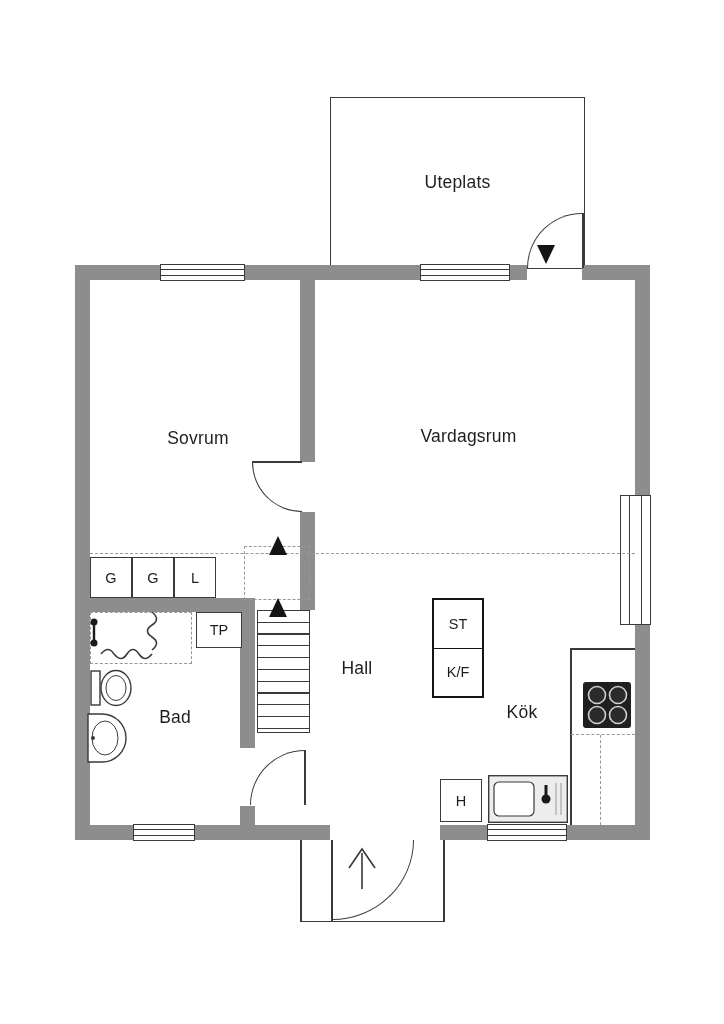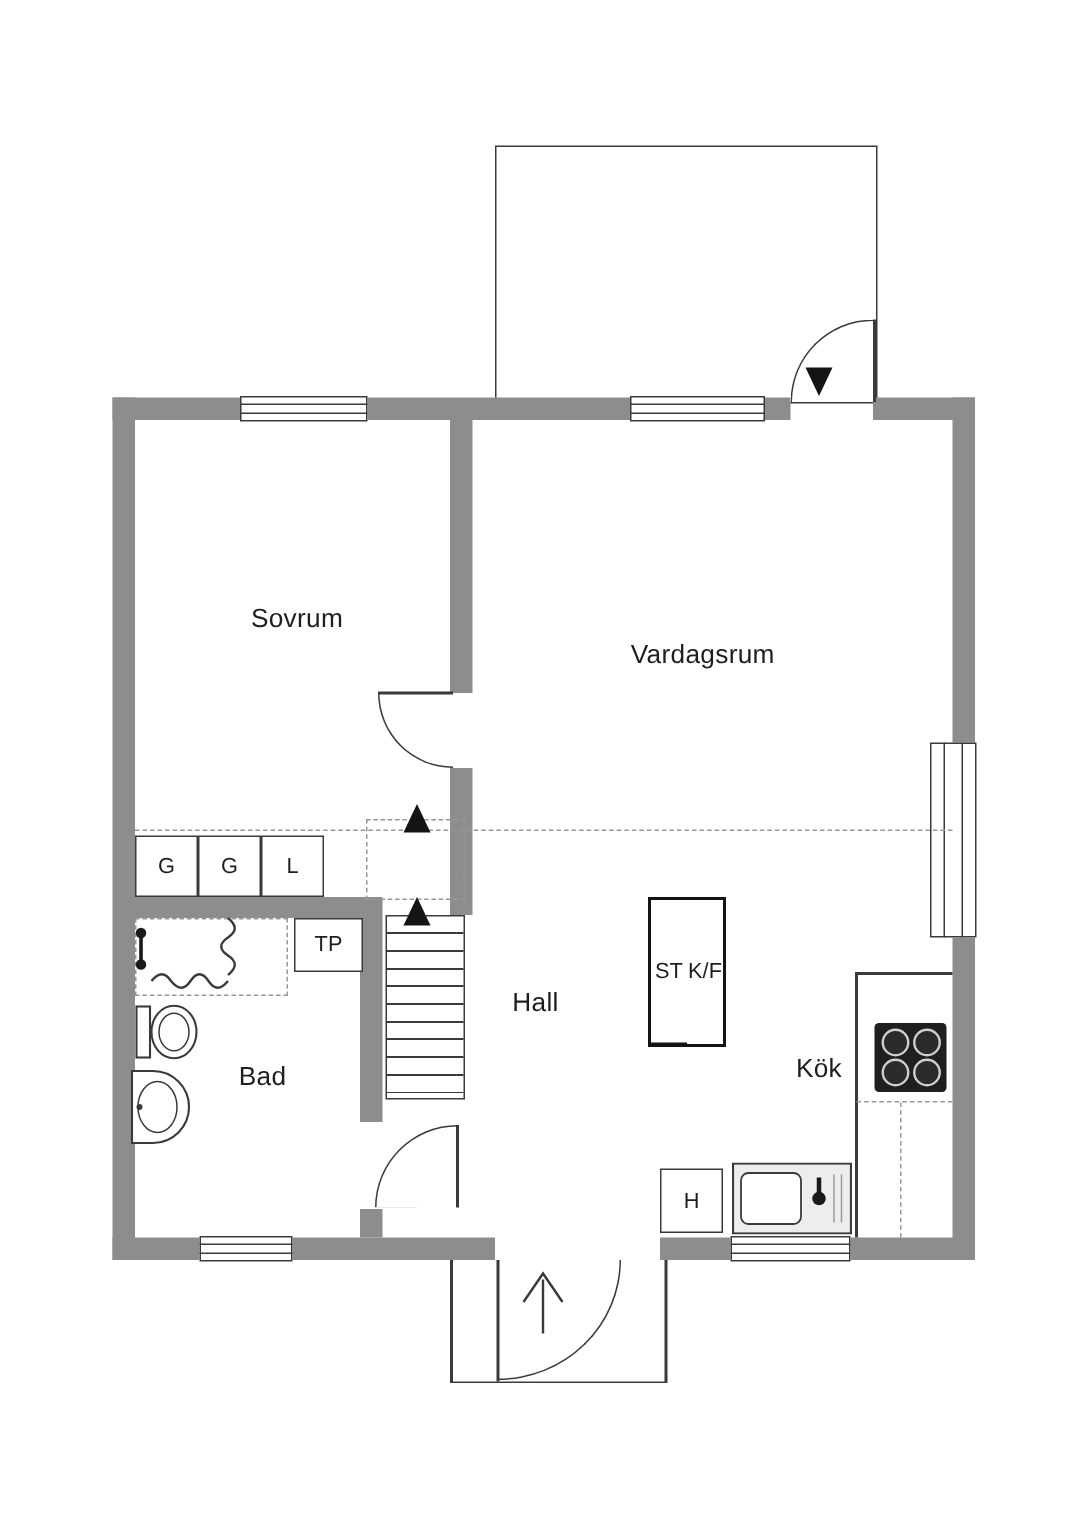--- a/index.html
+++ b/index.html
@@ -26,32 +26,33 @@
   .arc-tl { border-top:1.4px solid #3a3a3a; border-left:1.4px solid #3a3a3a; border-top-left-radius:100% 100%; }
   .arc-bl { border-bottom:1.4px solid #3a3a3a; border-left:1.4px solid #3a3a3a; border-bottom-left-radius:100% 100%; }
   .arc-br { border-bottom:1.4px solid #3a3a3a; border-right:1.4px solid #3a3a3a; border-bottom-right-radius:100% 100%; }
 
   .tri-up { position:absolute; width:0; height:0; border-left:9px solid transparent; border-right:9px solid transparent; border-bottom:19px solid #141414; }
   .tri-down { position:absolute; width:0; height:0; border-left:9px solid transparent; border-right:9px solid transparent; border-top:19px solid #141414; }
 
   .stairs { position:absolute; border:1.2px solid #3a3a3a; background-color:#fff;
     background-image:repeating-linear-gradient(to bottom, #fff 0px, #fff 10.5px, #3a3a3a 10.5px, #3a3a3a 11.8px); }
 
-  .cabinet-unit { position:absolute; background:#fff; border:2.5px solid #141414; display:flex; }
+  .cabinet-unit { position:absolute; background:#fff; border:2.5px solid #141414; display:flex; flex-direction:column; }
   .cab-cell { flex:1; display:flex; align-items:center; justify-content:center; font-size:14.5px; }
   .cab-cell.divider { border-bottom:1.5px solid #141414; }
 
   .fixture { position:absolute; }
 </style>
 </head>
 <body>
 
 <div id="plan">
 
   <div class="outline" style="left:330px;top:97px;width:255px;height:172px"></div>
+  <div class="room-label" style="left:330px;top:172px;width:255px">Uteplats</div>
 
   <div class="wall" style="left:75px;top:265px;width:85px;height:15px"></div>
   <div class="wall" style="left:245px;top:265px;width:175px;height:15px"></div>
   <div class="wall" style="left:510px;top:265px;width:17px;height:15px"></div>
   <div class="wall" style="left:582px;top:265px;width:68px;height:15px"></div>
   <div class="wall" style="left:75px;top:825px;width:58px;height:15px"></div>
   <div class="wall" style="left:195px;top:825px;width:135px;height:15px"></div>
   <div class="wall" style="left:440px;top:825px;width:47px;height:15px"></div>
   <div class="wall" style="left:567px;top:825px;width:83px;height:15px"></div>
   <div class="wall" style="left:75px;top:265px;width:15px;height:575px"></div>
@@ -164,19 +165,19 @@
 
   <div class="thinline" style="left:300px;top:840px;width:1.5px;height:82px"></div>
   <div class="thinline" style="left:443px;top:840px;width:1.5px;height:82px"></div>
   <div class="thinline" style="left:300px;top:920.5px;width:144px;height:1.5px"></div>
   <div class="thinline" style="left:331px;top:840px;width:1.5px;height:81px"></div>
   <div class="arc arc-br" style="left:332px;top:840px;width:82px;height:80px"></div>
   <svg class="fixture" style="left:340px;top:843px" width="44" height="50" viewBox="0 0 44 50">
     <path d="M22 46 V10 M9 25 L22 6 L35 25" fill="none" stroke="#3a3a3a" stroke-width="1.6"></path>
   </svg>
 
-  <div class="room-label" style="left:148px;top:402px;width:100px">Sovrum</div>
+  <div class="room-label" style="left:148px;top:428px;width:100px">Sovrum</div>
   <div class="room-label" style="left:406px;top:426px;width:125px">Vardagsrum</div>
   <div class="room-label" style="left:317px;top:658px;width:80px">Hall</div>
   <div class="room-label" style="left:145px;top:707px;width:60px">Bad</div>
-  <div class="room-label" style="left:516px;top:702px;width:60px">Kök</div>
+  <div class="room-label" style="left:492px;top:702px;width:60px">Kök</div>
 
 </div>
 
 </body></html>

